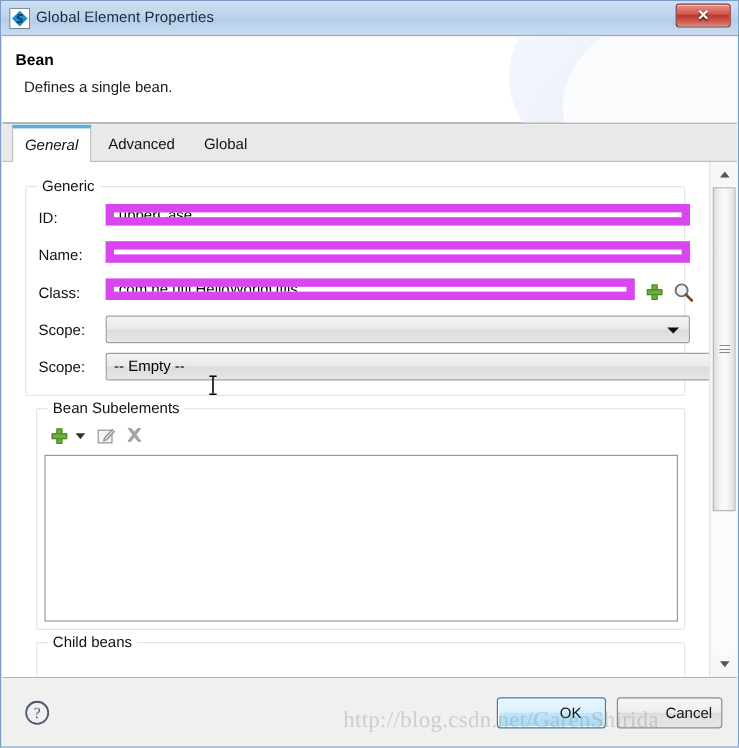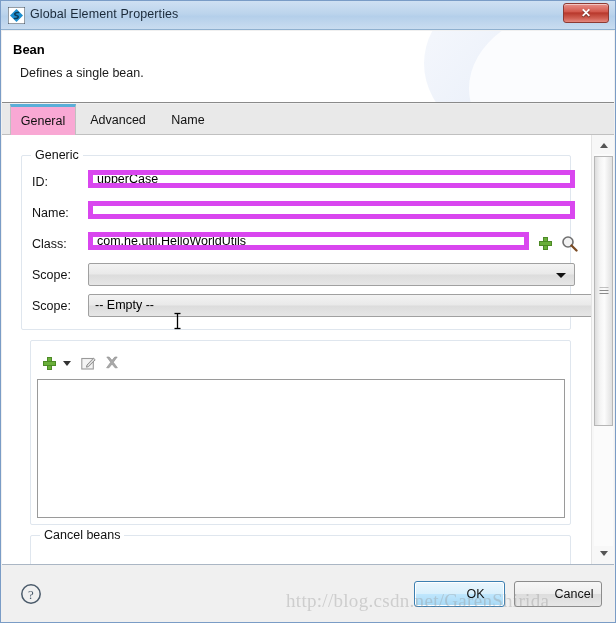--- a/index.html
+++ b/index.html
@@ -91,26 +91,27 @@
     border-bottom: 1px solid #c0c0c0;
   }
   .tab {
     position: absolute; top: 0; height: 31px;
     display: flex; align-items: center; justify-content: center;
     font-size: 12.5px; color: #111;
     cursor: pointer;
     padding: 0 14px;
   }
   .tab.active {
-    background: #f9a8d4;
+    background: #ffffff;
     border-top: 3px solid #5aaed8;
     border-left: 1px solid #c0c0c0;
     border-right: 1px solid #c0c0c0;
     border-bottom: 1px solid #ffffff;
     height: 32px;
+    font-style: italic;
   }
 
   
   #content {
     position: absolute; left: 1px; top: 134px;
     width: 612px; height: 430px;
     background: #ffffff;
     border-bottom: 1px solid #aab6c4;
   }
   #scroll-viewport {
@@ -183,21 +184,21 @@
   .field-label {
     position: absolute;
     font-size: 12.5px; color: #111;
     white-space: nowrap;
     text-align: center;
   }
   .text-input {
     position: absolute;
     height: 18px;
     background: #ffffff;
-    border: 5px solid #d946ef;
+    border: 7px solid #d946ef;
     font-size: 12.5px; color: #000;
     padding: 0 4px;
     font-family: "Liberation Sans", sans-serif;
     outline: none;
   }
   .combo {
     position: absolute;
     height: 23px;
     border: 1px solid #a0a0a0;
     border-radius: 2px;
@@ -319,21 +320,21 @@
   </div>
 
   <div id="tabstrip">
     <div class="tab active" style="left:8px;width:66px;">
       <span>General</span>
     </div>
     <div class="tab" style="left:78px;width:76px;text-align:center;">
       <span>Advanced</span>
     </div>
     <div class="tab" style="left:158px;width:56px;">
-      <span>Name</span>
+      <span>Global</span>
     </div>
   </div>
 
   <div id="content">
 
     <div id="scroll-viewport">
 
       <div class="group" id="group-generic">
         <div class="group-label">Generic</div>
 
@@ -370,20 +371,21 @@
 
       <div id="ibeam">
         <svg width="9" height="18" viewBox="0 0 9 18">
           <line x1="4.5" y1="2" x2="4.5" y2="16" stroke="#000" stroke-width="1.3"></line>
           <line x1="1.5" y1="1.5" x2="7.5" y2="1.5" stroke="#000" stroke-width="1.3"></line>
           <line x1="1.5" y1="16.5" x2="7.5" y2="16.5" stroke="#000" stroke-width="1.3"></line>
         </svg>
       </div>
 
       <div class="group" id="group-subelements">
+        <div class="group-label">Bean Subelements</div>
 
         <div class="icon-btn" style="left:9px; top:12px; width:18px; height:20px;">
           <div class="plus-green"></div>
         </div>
         <div class="icon-btn" style="left:29px; top:12px; width:14px; height:20px;">
           <div style="width:0;height:0;border-left:4px solid transparent;border-right:4px solid transparent;border-top:5px solid #333;"></div>
         </div>
         <div class="icon-btn" style="left:47px; top:12px; width:20px; height:20px;">
           <svg width="15" height="15" viewBox="0 0 15 15">
             <rect x="0.8" y="2.5" width="11.5" height="10.5" fill="#f4f4f4" stroke="#9a9a9a" stroke-width="1.1"></rect>
@@ -393,21 +395,21 @@
         <div class="icon-btn" style="left:71px; top:12px; width:20px; height:20px;">
           <svg width="14" height="14" viewBox="0 0 14 14">
             <path d="M1.8 1 L4.2 1 L7 4.3 L9.8 1 L12.2 1 L8.3 6.2 L12.4 11.8 L10 11.8 L7 8 L4 11.8 L1.6 11.8 L5.7 6.2 Z" fill="#a9a9a9" stroke="#8c8c8c" stroke-width="0.6"></path>
           </svg>
         </div>
 
         <div class="listbox" style="left:6px; top:38px; width:528px; height:139px;"></div>
       </div>
 
       <div class="group" id="group-childbeans">
-        <div class="group-label">Cancel beans</div>
+        <div class="group-label">Child beans</div>
       </div>
 
     </div>
 
     <div id="scrollbar">
       <div class="sb-arrow" id="sb-up">
         <div class="sb-tri up"></div>
       </div>
       <div id="sb-track">
         <div id="sb-thumb">

